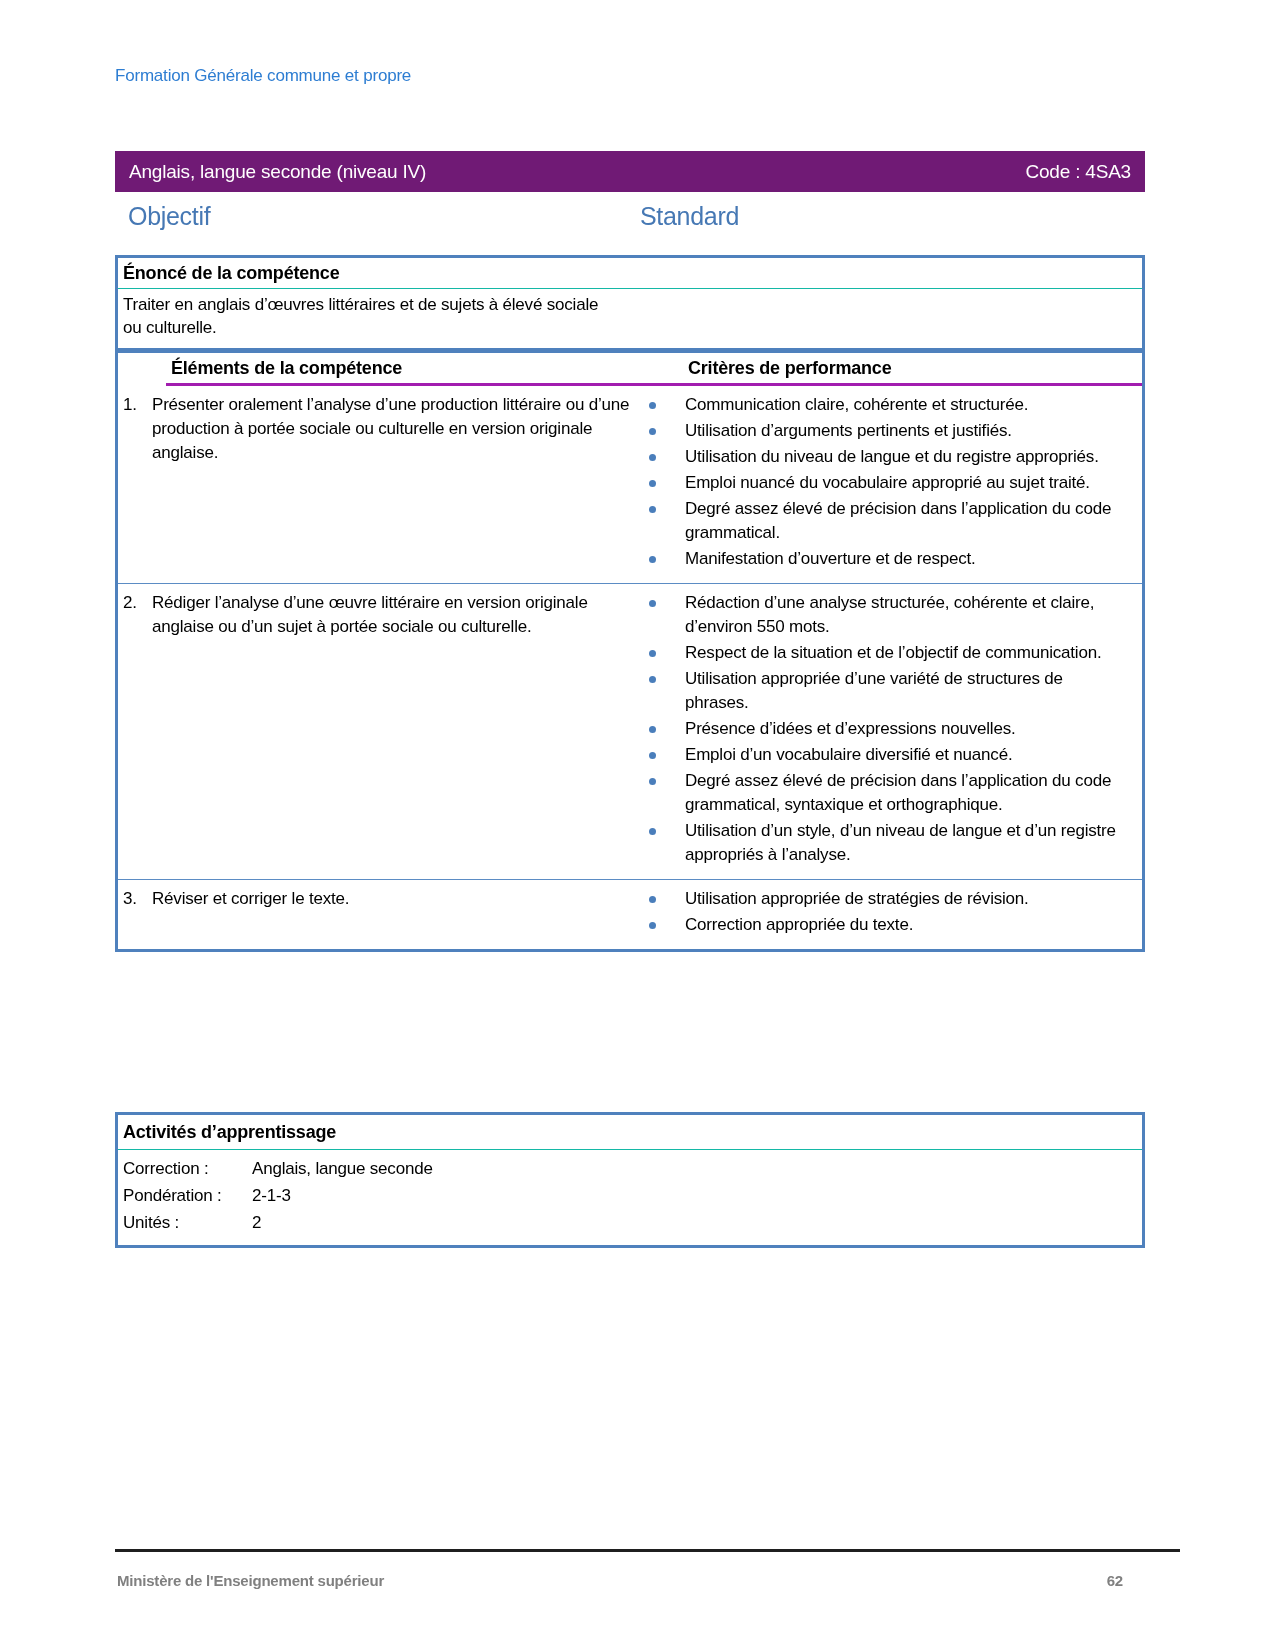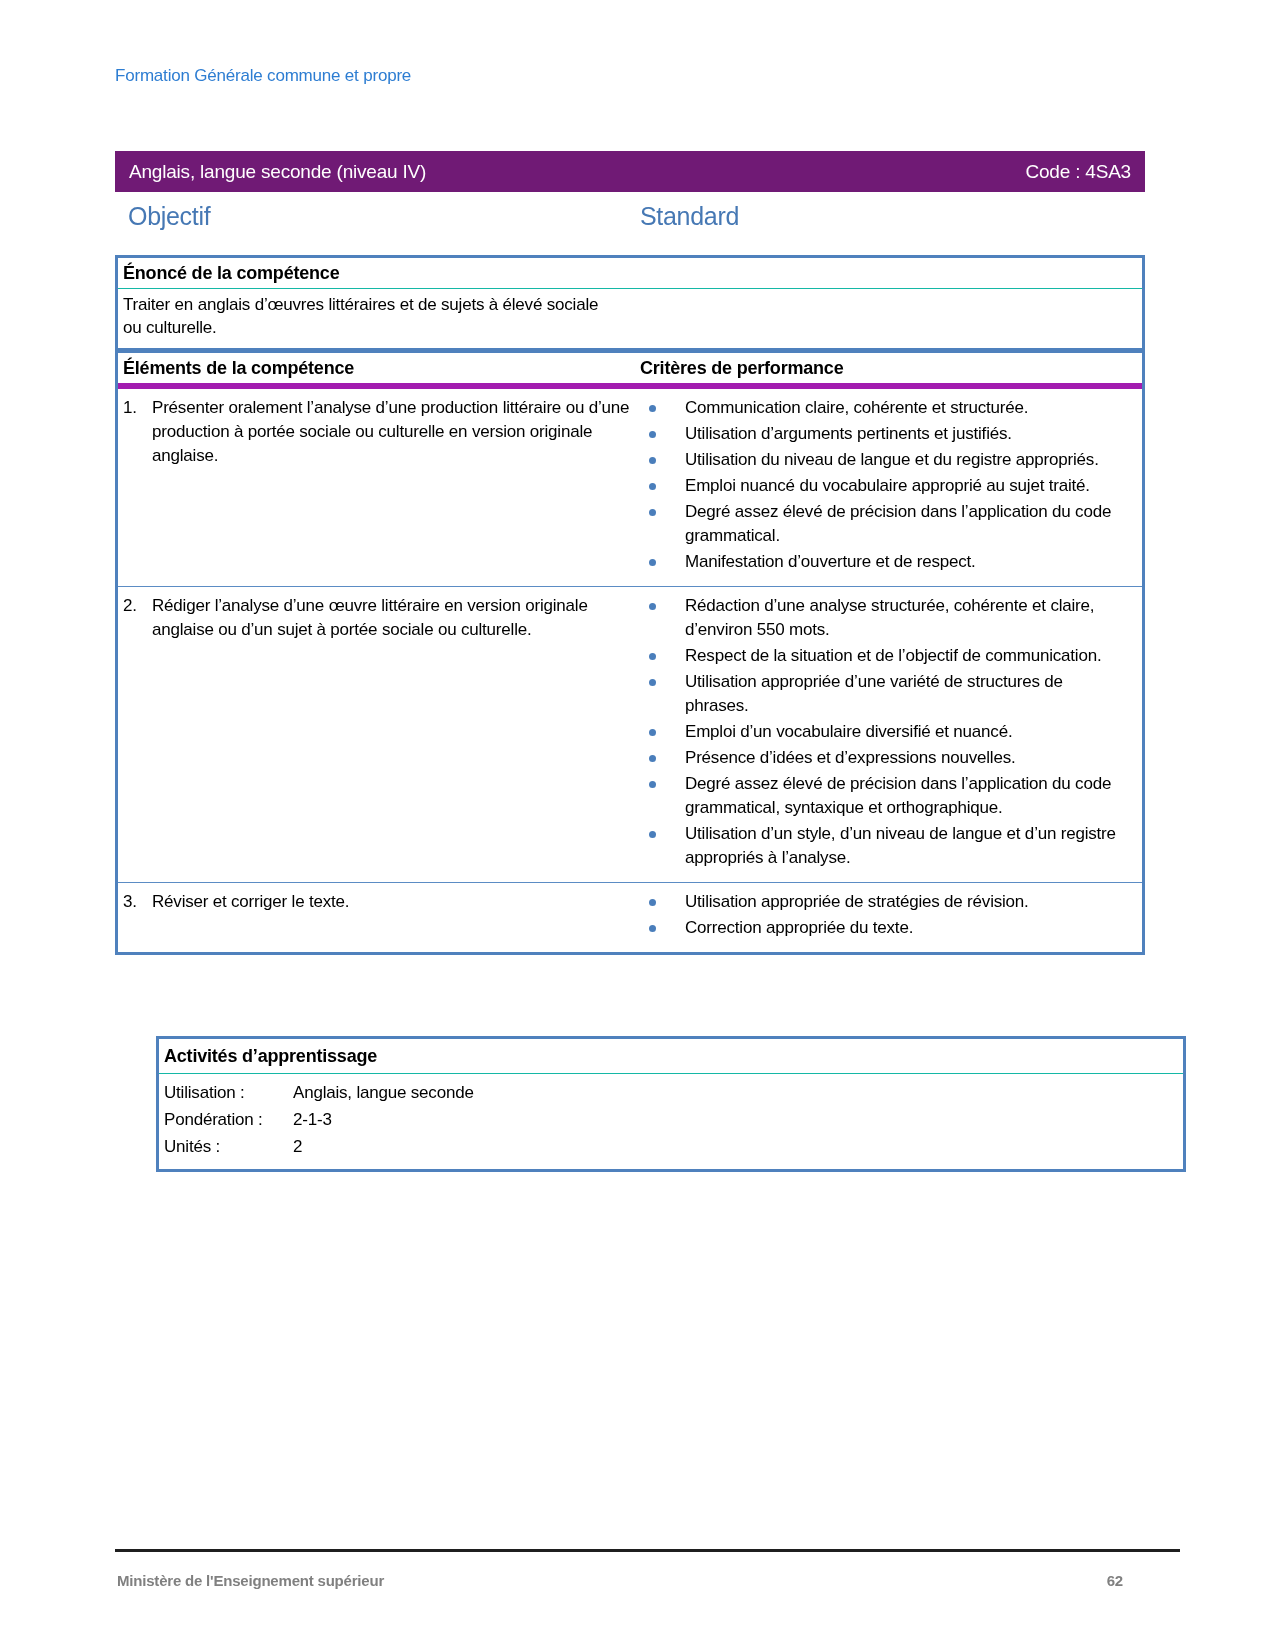--- a/index.html
+++ b/index.html
@@ -29,21 +29,21 @@
   }
   .box-header {
     font-size:18px; font-weight:bold; padding:5px 8px 4px 5px;
     border-bottom:1px solid #14b8a6; letter-spacing:-0.2px;
   }
   .t1 { top:255px; }
   .t1 .box-body { padding:4px 5px 9px 5px; font-size:17px; line-height:23px; letter-spacing:-0.2px; }
   .t1 .box-body p { width:480px; }
 
   .t2 { top:350px; }
-  .t2-headrow { display:flex; border-bottom:6px solid #a21caf; }
+  .t2-headrow { display:flex; border-bottom:3px solid #a21caf;margin-left:48px; }
   .t2-headrow .hc { font-size:18px; font-weight:bold; padding:5px 0 4px 5px; letter-spacing:-0.2px; }
   .t2-headrow .hc.left { width:522px; }
   .t2-headrow .hc.right { flex:1; padding-left:0; }
   .t2-row { display:flex; border-bottom:1px solid #5b8cc4; }
   .t2-row:last-child { border-bottom:none; }
   .cell-el {
     width:522px; padding:7px 10px 10px 5px; font-size:17px; line-height:24px;
     display:flex; letter-spacing:-0.2px;
   }
   .cell-el .num { width:29px; flex:0 0 29px; }
@@ -52,21 +52,21 @@
   ul.criteria { list-style:none; }
   ul.criteria li {
     position:relative; padding-left:45px; font-size:17px; line-height:24px;
     margin:1px 0 2px 0; letter-spacing:-0.2px; max-width:478px;
   }
   ul.criteria li::before {
     content:""; position:absolute; left:9px; top:9px; width:7px; height:7px;
     border-radius:50%; background:#4a7ebb;
   }
 
-  .t3 { top:1036px;margin-left:41px; }
+  .t3 { top:1112px; }
   .t3 .box-header { padding:7px 8px 6px 5px; }
   .t3 .box-body { padding:5px 5px 9px 5px; }
   .t3 .kv { display:flex; font-size:17px; line-height:27px; letter-spacing:-0.2px; }
   .t3 .kv .k { width:129px; flex:0 0 129px; }
 
   .footer {
     position:absolute; left:115px; top:1549px; width:1065px;
     border-top:3px solid #1f1f1f;
   }
   .footer-row {
@@ -124,22 +124,22 @@
     <div class="t2-row">
       <div class="cell-el">
         <span class="num">2.</span>
         <span class="el-text">Rédiger l’analyse d’une œuvre littéraire en version originale anglaise ou d’un sujet à portée sociale ou culturelle.</span>
       </div>
       <div class="cell-cr">
         <ul class="criteria">
           <li>Rédaction d’une analyse structurée, cohérente et claire, d’environ 550 mots.</li>
           <li>Respect de la situation et de l’objectif de communication.</li>
           <li>Utilisation appropriée d’une variété de structures de phrases.</li>
+          <li>Présence d’idées et d’expressions nouvelles.</li>
           <li>Emploi d’un vocabulaire diversifié et nuancé.</li>
-          <li>Présence d’idées et d’expressions nouvelles.</li>
           <li>Degré assez élevé de précision dans l’application du code grammatical, syntaxique et orthographique.</li>
           <li>Utilisation d’un style, d’un niveau de langue et d’un registre appropriés à l’analyse.</li>
         </ul>
       </div>
     </div>
 
     <div class="t2-row">
       <div class="cell-el">
         <span class="num">3.</span>
         <span class="el-text">Réviser et corriger le texte.</span>
@@ -150,21 +150,21 @@
           <li>Correction appropriée du texte.</li>
         </ul>
       </div>
     </div>
   </div>
 
   <div class="box t3">
     <div class="box-header">Activités d’apprentissage</div>
     <div class="box-body">
       <div class="kv">
-        <span class="k">Utilisation :</span>
+        <span class="k">Correction :</span>
         <span class="v">Anglais, langue seconde</span>
       </div>
       <div class="kv">
         <span class="k">Pondération :</span>
         <span class="v">2-1-3</span>
       </div>
       <div class="kv">
         <span class="k">Unités :</span>
         <span class="v">2</span>
       </div>

